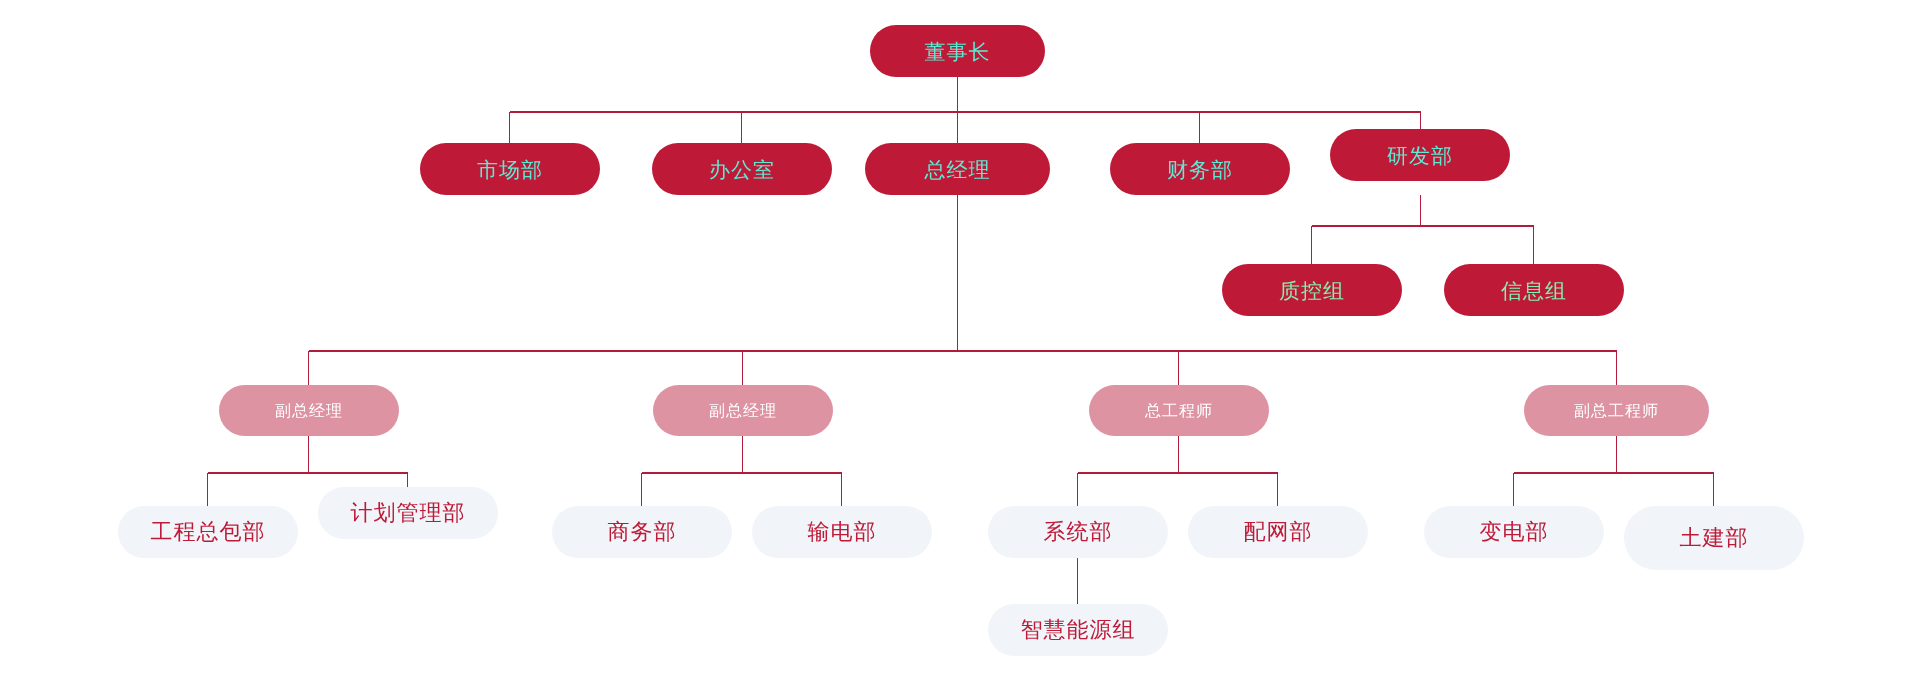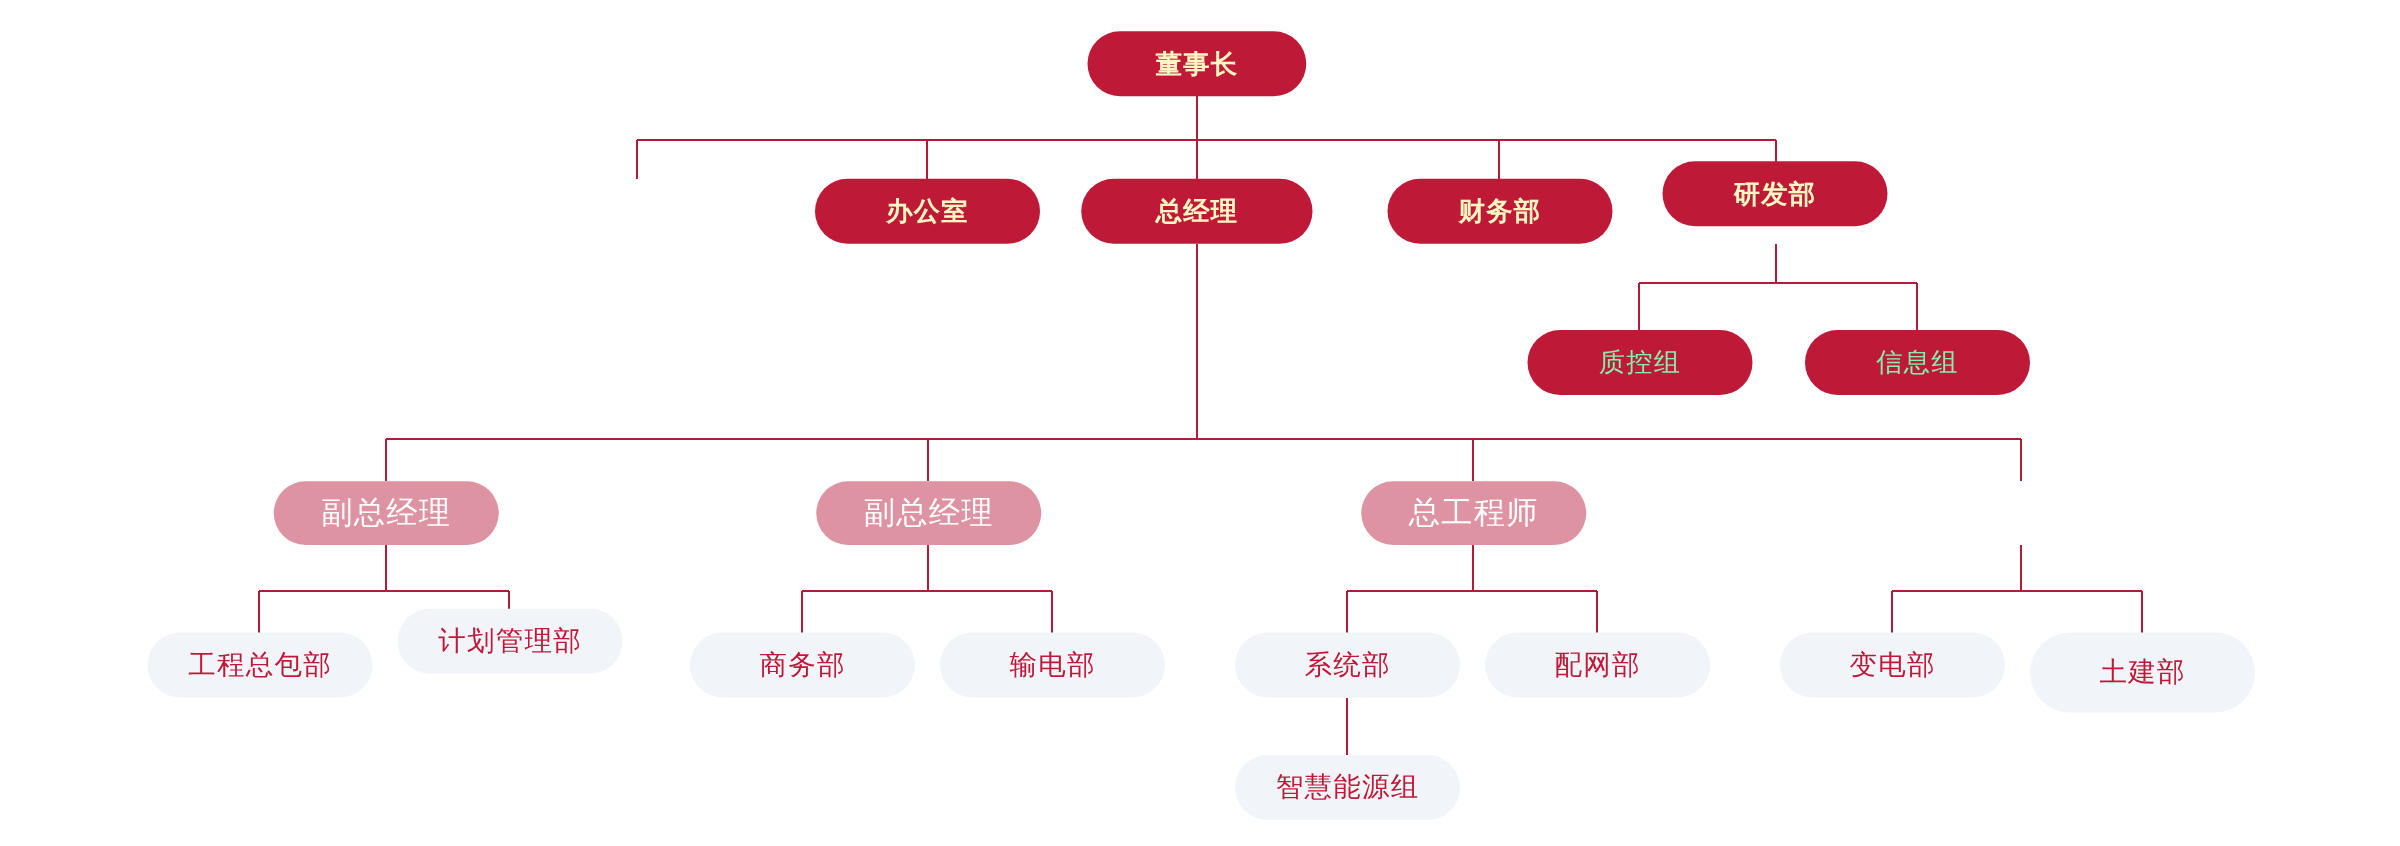--- a/index.html
+++ b/index.html
@@ -38,33 +38,32 @@
     letter-spacing: 1px;
     user-select: none;
   }
   .node-label {
     display: block;
     line-height: 1;
   }
   
   .lvl-root, .lvl-dept {
     background: #BE1A38;
-    color: #fef9c3;
+    color: #5eead4;
     font-size: 21px;
-    font-weight: bold;
   }
   .lvl-sub {
     background: #BE1A38;
     color: #86efac;
     font-size: 21px;
   }
   .lvl-vice {
     background: #DE93A2;
     color: #ffffff;
-    font-size: 25px;
+    font-size: 16px;
   }
   .lvl-leaf {
     background: #F1F4F8;
     color: #BE1A38;
     font-size: 22px;
   }
 </style>
 </head>
 <body>
 
@@ -114,20 +113,23 @@
       <path d="M 1713.5 473 L 1713.5 506"></path>
 
       <path d="M 1077.5 558 L 1077.5 604"></path>
     </g>
   </svg>
 
   <div class="node lvl-root" style="left:870px; top:25px; width:175px; height:52px;">
     <span class="node-label">董事长</span>
   </div>
 
+  <div class="node lvl-dept" style="left:420px; top:143px; width:180px; height:52px;">
+    <span class="node-label">市场部</span>
+  </div>
   <div class="node lvl-dept" style="left:652px; top:143px; width:180px; height:52px;">
     <span class="node-label">办公室</span>
   </div>
   <div class="node lvl-dept" style="left:865px; top:143px; width:185px; height:52px;">
     <span class="node-label">总经理</span>
   </div>
   <div class="node lvl-dept" style="left:1110px; top:143px; width:180px; height:52px;">
     <span class="node-label">财务部</span>
   </div>
   <div class="node lvl-dept" style="left:1330px; top:129px; width:180px; height:52px;">
@@ -142,20 +144,23 @@
   </div>
 
   <div class="node lvl-vice" style="left:219px; top:385px; width:180px; height:51px;">
     <span class="node-label">副总经理</span>
   </div>
   <div class="node lvl-vice" style="left:653px; top:385px; width:180px; height:51px;">
     <span class="node-label">副总经理</span>
   </div>
   <div class="node lvl-vice" style="left:1089px; top:385px; width:180px; height:51px;">
     <span class="node-label">总工程师</span>
+  </div>
+  <div class="node lvl-vice" style="left:1524px; top:385px; width:185px; height:51px;">
+    <span class="node-label">副总工程师</span>
   </div>
 
   <div class="node lvl-leaf" style="left:118px; top:506px; width:180px; height:52px;">
     <span class="node-label">工程总包部</span>
   </div>
   <div class="node lvl-leaf" style="left:318px; top:487px; width:180px; height:52px;">
     <span class="node-label">计划管理部</span>
   </div>
   <div class="node lvl-leaf" style="left:552px; top:506px; width:180px; height:52px;">
     <span class="node-label">商务部</span>

